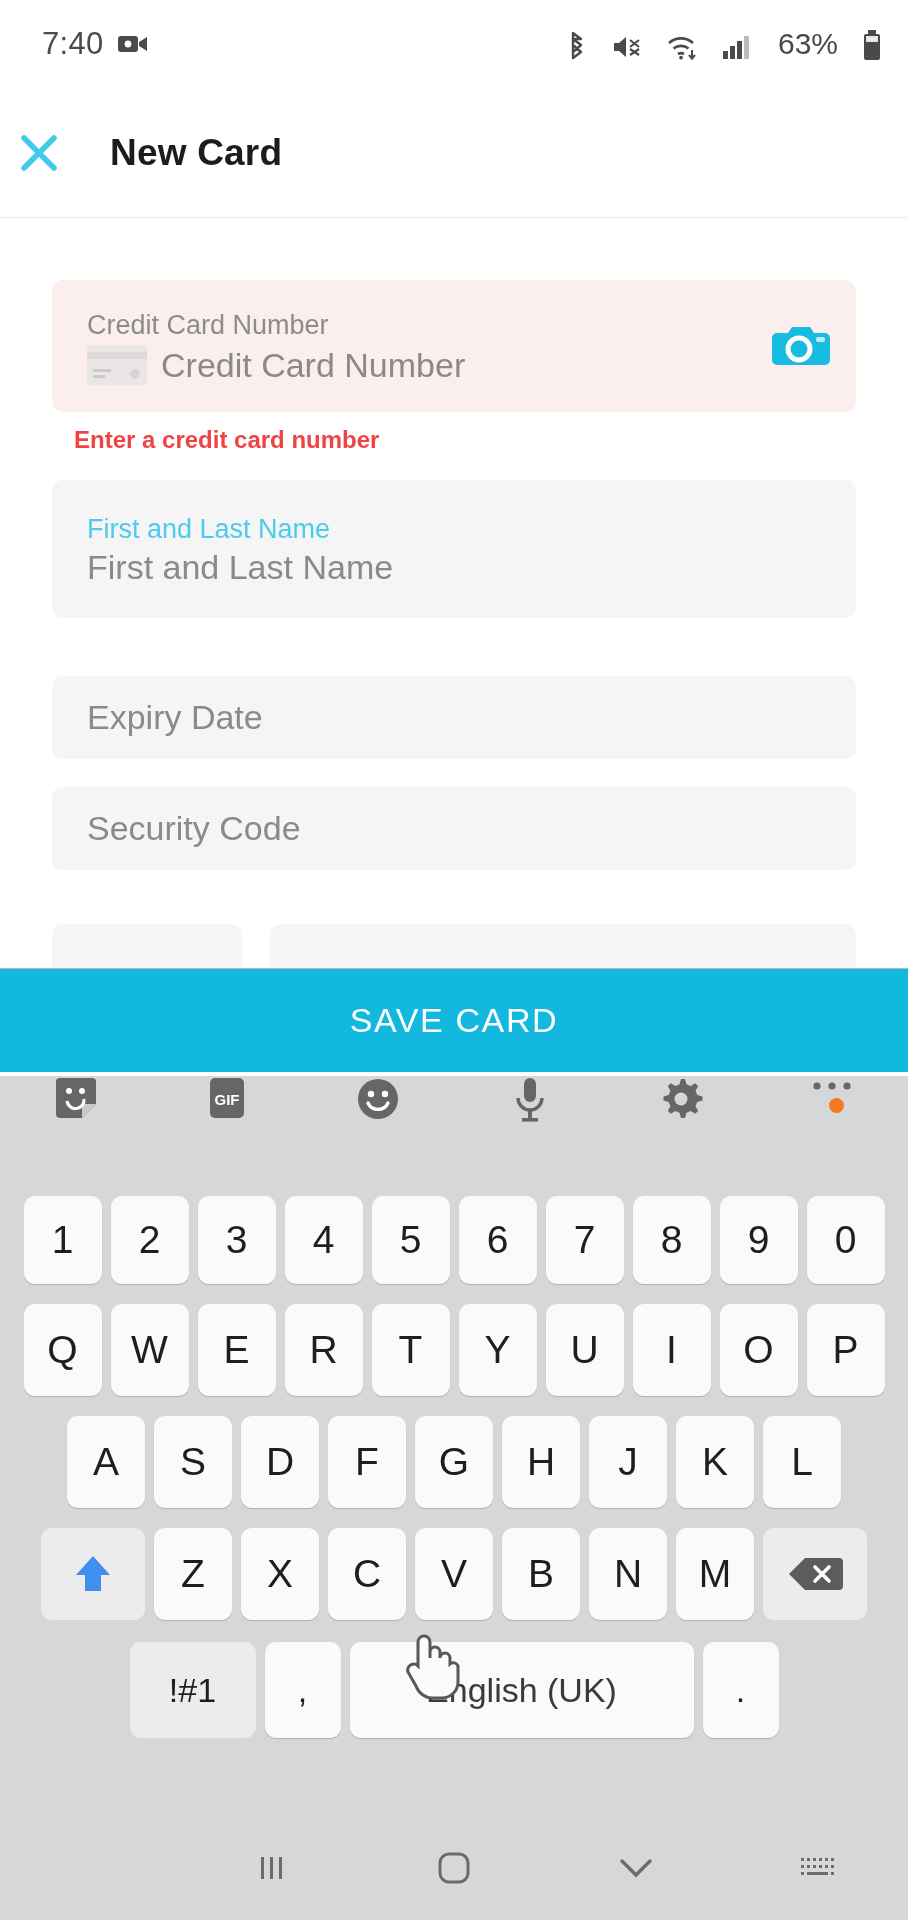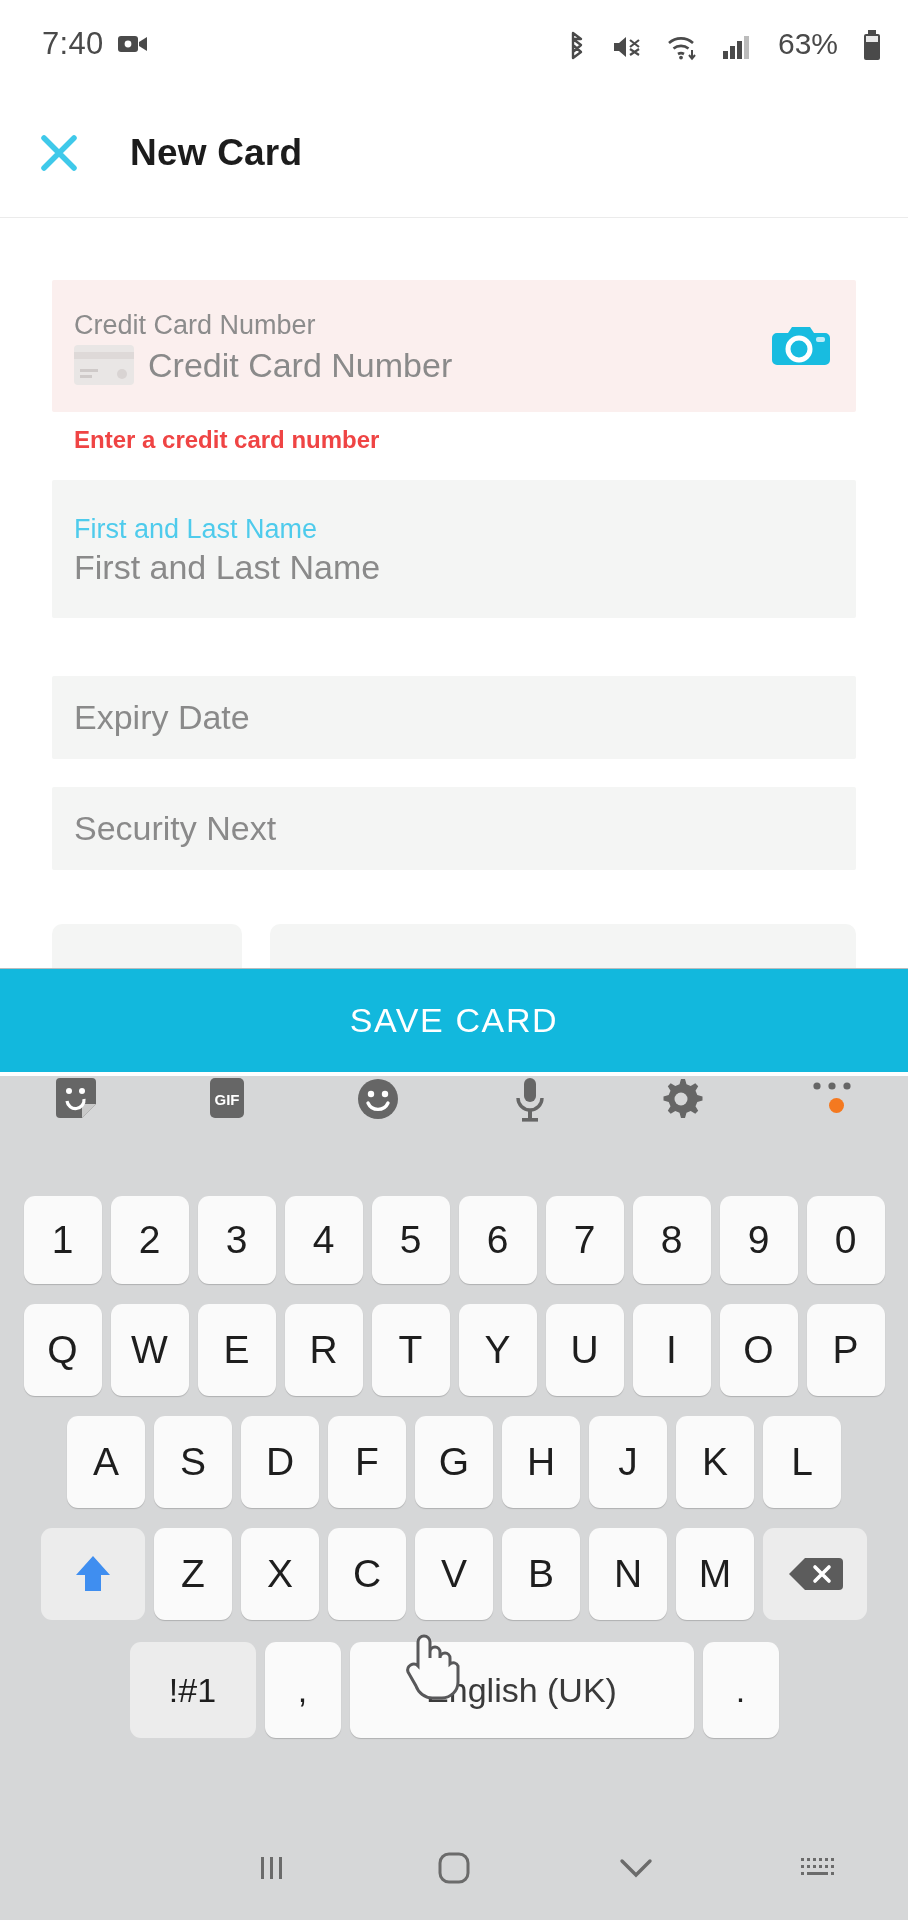--- a/index.html
+++ b/index.html
@@ -19,31 +19,31 @@
   }
   .sb-left { display: flex; align-items: center; gap: 14px; }
   .sb-time { font-size: 31px; color: #4a4a4a; letter-spacing: .3px; margin-left: 12px; }
   .sb-right { display: flex; align-items: flex-end; gap: 24px; }
   .sb-pct { font-size: 30px; color: #4a4a4a; margin-left: 4px; }
   .ico { display: inline-flex; align-items: center; justify-content: center; }
 
   
   .appbar {
     height: 130px; display: flex; align-items: center;
-    padding-left: 36px; gap: 48px;
+    padding-left: 16px; gap: 48px;
     border-bottom: 1px solid #ebebeb; background: #fff;
   }
   .close-x { width: 46px; height: 46px; }
   .appbar-title { font-size: 37px; font-weight: bold; color: #1c1c1c; letter-spacing: .2px; }
 
   
   .form { padding: 62px 52px 0 52px; }
   .field {
-    background: #f4f5f4; border-radius: 2px;
-    position: relative; padding: 22px 22px;
+    background: #f4f5f4; border-radius: 10px;
+    position: relative; padding: 22px 35px;
   }
   .field.error { background: #fbefee; }
   .field-label { font-size: 27px; color: #8c8c8c; line-height: 1.35; }
   .field-label.focus { color: #4ecbec; }
   .field-value-row { display: flex; align-items: center; gap: 14px; margin-top: 2px; }
   .field-placeholder { font-size: 34px; color: #8a8a8a; }
   .card-mini { width: 60px; height: 40px; flex: 0 0 auto; }
 
   .cc-field { height: 132px; display: flex; flex-direction: column; justify-content: center; }
   .cam-btn {
@@ -209,21 +209,21 @@
     <div class="field name-field">
       <div class="field-label focus">First and Last Name</div>
       <div class="field-placeholder">First and Last Name</div>
     </div>
 
     <div class="row2">
       <div class="field half">
         <span class="field-placeholder">Expiry Date</span>
       </div>
       <div class="field half">
-        <span class="field-placeholder">Security Next</span>
+        <span class="field-placeholder">Security Code</span>
       </div>
     </div>
 
     <div class="row3">
       <div class="clip-left"></div>
       <div class="clip-right"></div>
     </div>
   </div>
 
   <div class="save-bar">

